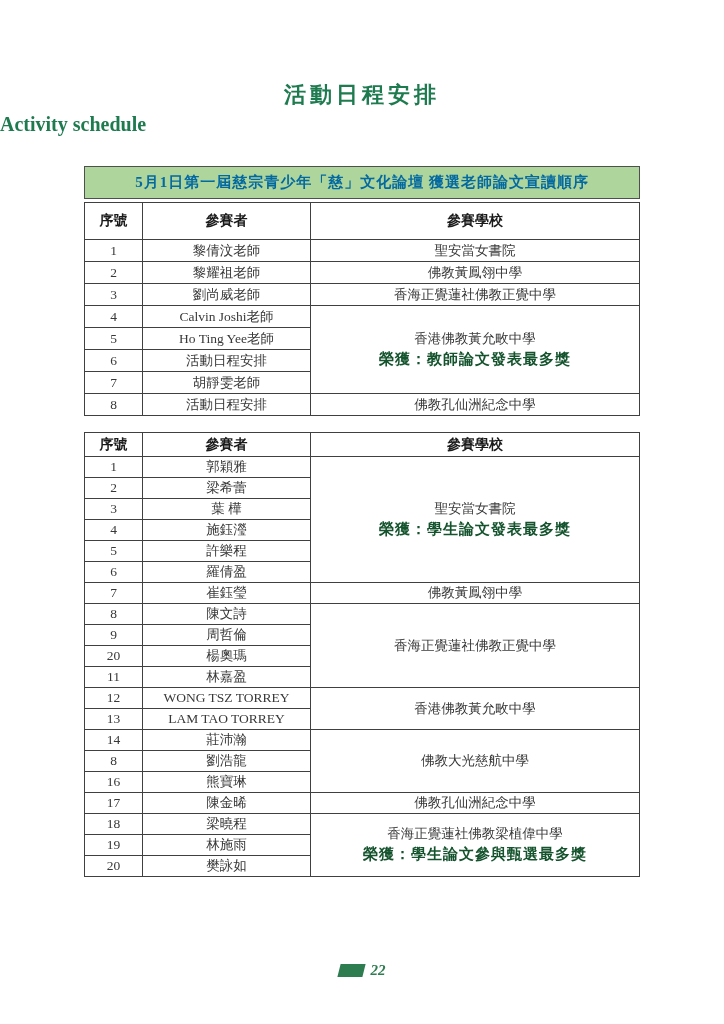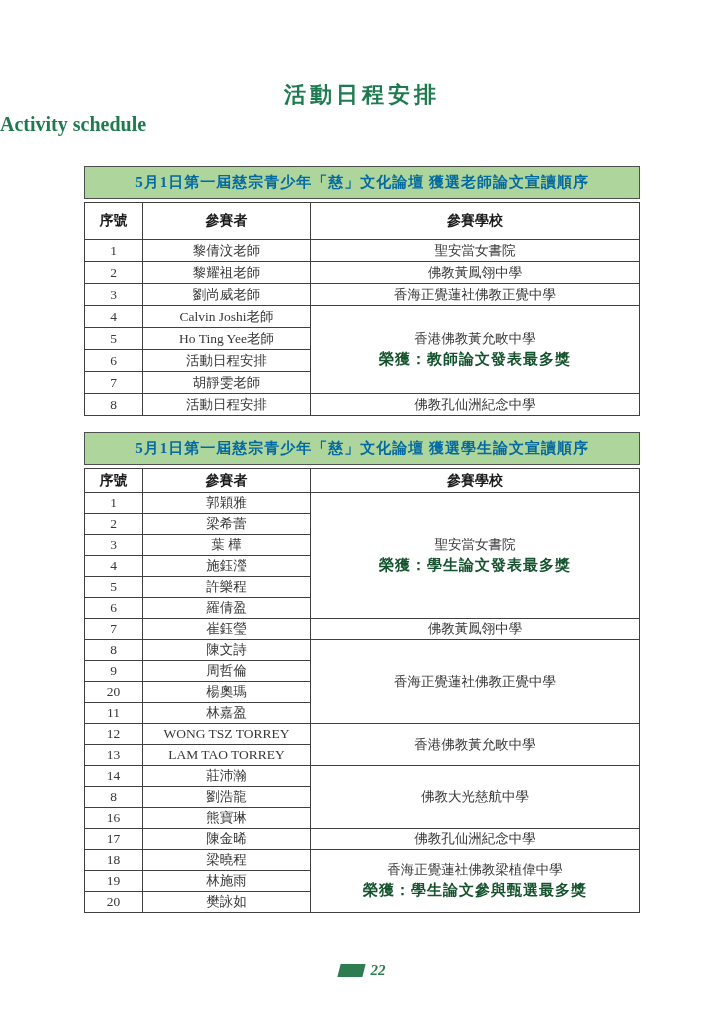--- a/index.html
+++ b/index.html
@@ -152,21 +152,20 @@
       <tr>
         <td>8</td>
         <td>活動日程安排</td>
         <td>佛教孔仙洲紀念中學</td>
       </tr>
     </tbody>
   </table>
 </div>
 
 <div class="section section-2">
-  <div class="banner">5月1日第一屆慈宗青少年「慈」文化論壇 獲選學生論文宣讀順序</div>
   <table class="t2">
     <colgroup>
         <col class="c-no">
         <col class="c-name">
         <col class="c-school">
       </colgroup>
     <thead>
       <tr>
         <th>序號</th>
         <th>參賽者</th>

